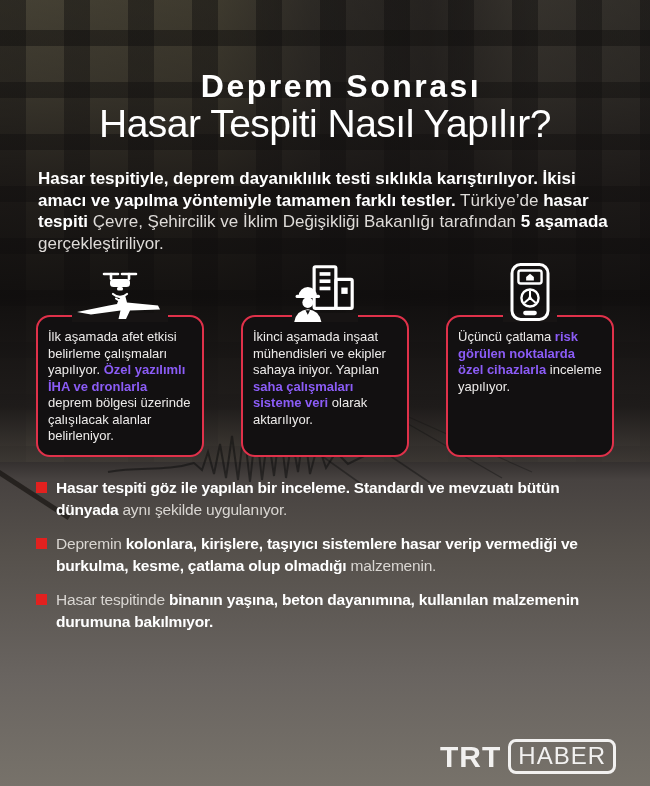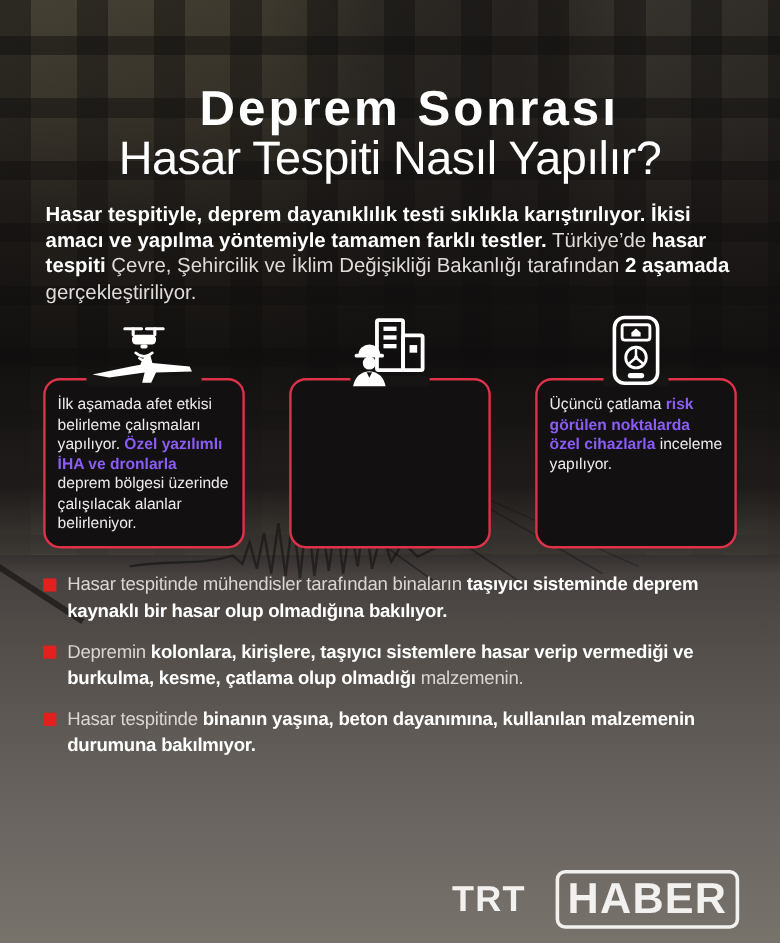--- a/index.html
+++ b/index.html
@@ -20,21 +20,21 @@
     position:absolute;top:0;left:0;width:650px;height:462px;
     background:
       linear-gradient(180deg, rgba(26,23,22,.42) 0%, rgba(26,23,22,.56) 18%, rgba(20,17,17,.80) 40%, rgba(15,13,13,.93) 64%, rgba(30,27,26,.97) 88%, rgba(64,59,55,.85) 100%),
       repeating-linear-gradient(90deg, rgba(8,8,8,.45) 0 26px, transparent 26px 64px),
       repeating-linear-gradient(0deg, rgba(10,10,8,.5) 0 16px, transparent 16px 52px),
       linear-gradient(90deg,#645f4a 0%,#57523f 34%,#3a3730 48%,#2e2b27 66%,#4a463d 82%,#3f3c35 100%);
   }
   .title{
     position:absolute;top:70px;left:0;width:100%;text-align:center;color:#ffffff;z-index:2;
   }
-  .title .l1{font-size:41px;font-weight:bold;letter-spacing:2.5px;line-height:1.0;padding-left:32px;}
+  .title .l1{font-size:32px;font-weight:bold;letter-spacing:2.5px;line-height:1.0;padding-left:32px;}
   .title .l2{font-size:39px;font-weight:normal;letter-spacing:-0.5px;line-height:1.15;}
   .intro{
     position:absolute;top:168px;left:38px;width:580px;z-index:2;
     font-size:17px;line-height:21.5px;color:#dedbd8;
   }
   .intro .b{font-weight:bold;color:#ffffff;}
   
   .squiggle{position:absolute;top:400px;left:102px;z-index:1;}
   .scratch-left{position:absolute;left:-10px;top:492px;width:86px;height:5px;background:#14110e;transform:rotate(33deg);opacity:.65;z-index:1;}
   
@@ -52,23 +52,23 @@
   .mask-wide{width:96px;}
   .mask-mid{width:66px;}
   .mask-slim{width:54px;}
   
   .bullets{position:absolute;top:471px;left:36px;right:26px;z-index:2;padding-top:6px;}
   .bullet{display:flex;gap:9px;margin-bottom:12px;font-size:15.5px;line-height:22px;color:#d9d6d2;letter-spacing:-0.2px;}
   .bullet .sq{flex:0 0 11px;width:11px;height:11px;background:var(--bullet-red);margin-top:5px;}
   .bullet .b{font-weight:bold;color:#ffffff;}
   
   .source{position:absolute;left:38px;bottom:17px;font-style:italic;font-size:14.5px;color:#b9b4ad;z-index:2;}
-  .logo{position:absolute;right:34px;bottom:12px;display:flex;align-items:center;gap:25px;z-index:2;}
+  .logo{position:absolute;right:34px;bottom:12px;display:flex;align-items:center;gap:7px;z-index:2;}
   .logo-trt{font-size:30px;font-weight:bold;color:#f2f1f0;letter-spacing:1px;}
-  .logo-box{border:3.5px solid #f2f1f0;border-radius:8px;padding:0px 7px 1px;font-size:36px;font-weight:bold;color:#f2f1f0;letter-spacing:1px;}
+  .logo-box{border:3.5px solid #f2f1f0;border-radius:8px;padding:0px 7px 1px;font-size:24px;font-weight:normal;color:#f2f1f0;letter-spacing:1px;}
 </style>
 </head>
 <body>
 
 <div class="poster">
 
   <div class="hero"></div>
 
   <svg class="squiggle" width="440" height="88" viewBox="0 0 440 88">
     <path d="M6,72 C40,66 62,72 92,63 L100,70 106,52 112,74 118,44 124,78 130,36 136,80 142,30 148,82 154,26 160,80 166,34 172,76 178,28 184,78 190,38 196,72 202,30 208,74 216,44 224,68 234,52 246,64 262,56" fill="none" stroke="#0e0e0e" stroke-width="2" opacity="0.55"></path>
@@ -77,21 +77,21 @@
     <path d="M268,2 L400,78" stroke="#101010" stroke-width="1.4" opacity="0.4"></path>
     <path d="M300,14 L430,72" stroke="#101010" stroke-width="1.2" opacity="0.35"></path>
   </svg>
   <div class="scratch-left"></div>
 
   <div class="title">
     <div class="l1">Deprem Sonrası</div>
     <div class="l2">Hasar Tespiti Nasıl Yapılır?</div>
   </div>
 
-  <p class="intro"><span class="b">Hasar tespitiyle, deprem dayanıklılık testi sıklıkla karıştırılıyor. İkisi amacı ve yapılma yöntemiyle tamamen farklı testler.</span><span> Türkiye’de </span><span class="b">hasar tespiti</span><span> Çevre, Şehircilik ve İklim Değişikliği Bakanlığı tarafından </span><span class="b">2 aşamada</span><span> gerçekleştiriliyor.</span></p>
+  <p class="intro"><span class="b">Hasar tespitiyle, deprem dayanıklılık testi sıklıkla karıştırılıyor. İkisi amacı ve yapılma yöntemiyle tamamen farklı testler.</span><span> Türkiye’de </span><span class="b">hasar tespiti</span><span> Çevre, Şehircilik ve İklim Değişikliği Bakanlığı tarafından </span><span class="b">5 aşamada</span><span> gerçekleştiriliyor.</span></p>
 
   <div class="cards">
 
     <div class="card">
       <div class="card-icon">
         <span class="mask mask-wide"></span>
         <svg width="92" height="52" viewBox="0 0 92 52">
           <g stroke="#ffffff" stroke-width="2.6" stroke-linecap="round" fill="none">
             <path d="M30,4 H44 M48,4 H62"></path>
             <path d="M37,4 V9 M55,4 V9"></path>
@@ -118,20 +118,21 @@
           <rect x="31" y="17" width="12" height="4" fill="#ffffff"></rect>
           <rect x="31" y="25" width="12" height="4" fill="#ffffff"></rect>
           <rect x="55" y="26" width="7" height="7" fill="#ffffff"></rect>
           <path d="M8,35 a10,9.5 0 0 1 20,0 z" fill="#ffffff"></path>
           <rect x="4.5" y="34" width="27" height="3.5" rx="1.7" fill="#ffffff"></rect>
           <circle cx="18" cy="42.5" r="6" fill="#ffffff"></circle>
           <path d="M3,64 q2.5,-13 15,-14 q12.5,1 15,14 z" fill="#ffffff"></path>
           <path d="M15.5,51 h5 l-2.5,5 z" fill="#121011"></path>
         </svg>
       </div>
+      <div><span>İkinci aşamada inşaat mühendisleri ve ekipler sahaya iniyor. Yapılan </span><span class="b">saha çalışmaları sisteme veri </span><span>olarak aktarılıyor.</span></div>
     </div>
 
     <div class="card">
       <div class="card-icon">
         <span class="mask mask-slim"></span>
         <svg width="46" height="60" viewBox="0 0 52 70">
           <rect x="5" y="3" width="42" height="64" rx="10" stroke="#ffffff" stroke-width="3.5" fill="none"></rect>
           <rect x="12.5" y="10" width="27" height="15" rx="2.5" stroke="#ffffff" stroke-width="2.8" fill="none"></rect>
           <path d="M21.5,21.5 L21.5,17.5 L26,13.8 L30.5,17.5 L30.5,21.5 Z" fill="#ffffff"></path>
           <circle cx="26" cy="42" r="10" stroke="#ffffff" stroke-width="2.8" fill="none"></circle>
@@ -140,25 +141,25 @@
           <rect x="18" y="57" width="16" height="5" rx="2.5" fill="#ffffff"></rect>
         </svg>
       </div>
       <div><span>Üçüncü çatlama </span><span class="b">risk görülen noktalarda özel cihazlarla </span><span>inceleme yapılıyor.</span></div>
     </div>
 
   </div>
 
   <div class="bullets">
 
-
     <div class="bullet">
       <span class="sq"></span>
-      <div><span>Hasar tespitinde mühendisler tarafından binaların </span><span class="b">taşıyıcı sisteminde deprem kaynaklı bir hasar olup olmadığına bakılıyor.</span></div>
+      <div><span class="b">Hasar tespiti göz ile yapılan bir inceleme. Standardı ve mevzuatı bütün dünyada </span><span>aynı şekilde uygulanıyor.</span></div>
     </div>
+
 
     <div class="bullet">
       <span class="sq"></span>
       <div><span>Depremin </span><span class="b">kolonlara, kirişlere, taşıyıcı sistemlere hasar verip vermediği ve burkulma, kesme, çatlama olup olmadığı </span><span>malzemenin.</span></div>
     </div>
 
     <div class="bullet">
       <span class="sq"></span>
       <div><span>Hasar tespitinde </span><span class="b">binanın yaşına, beton dayanımına, kullanılan malzemenin durumuna bakılmıyor.</span></div>
     </div>

